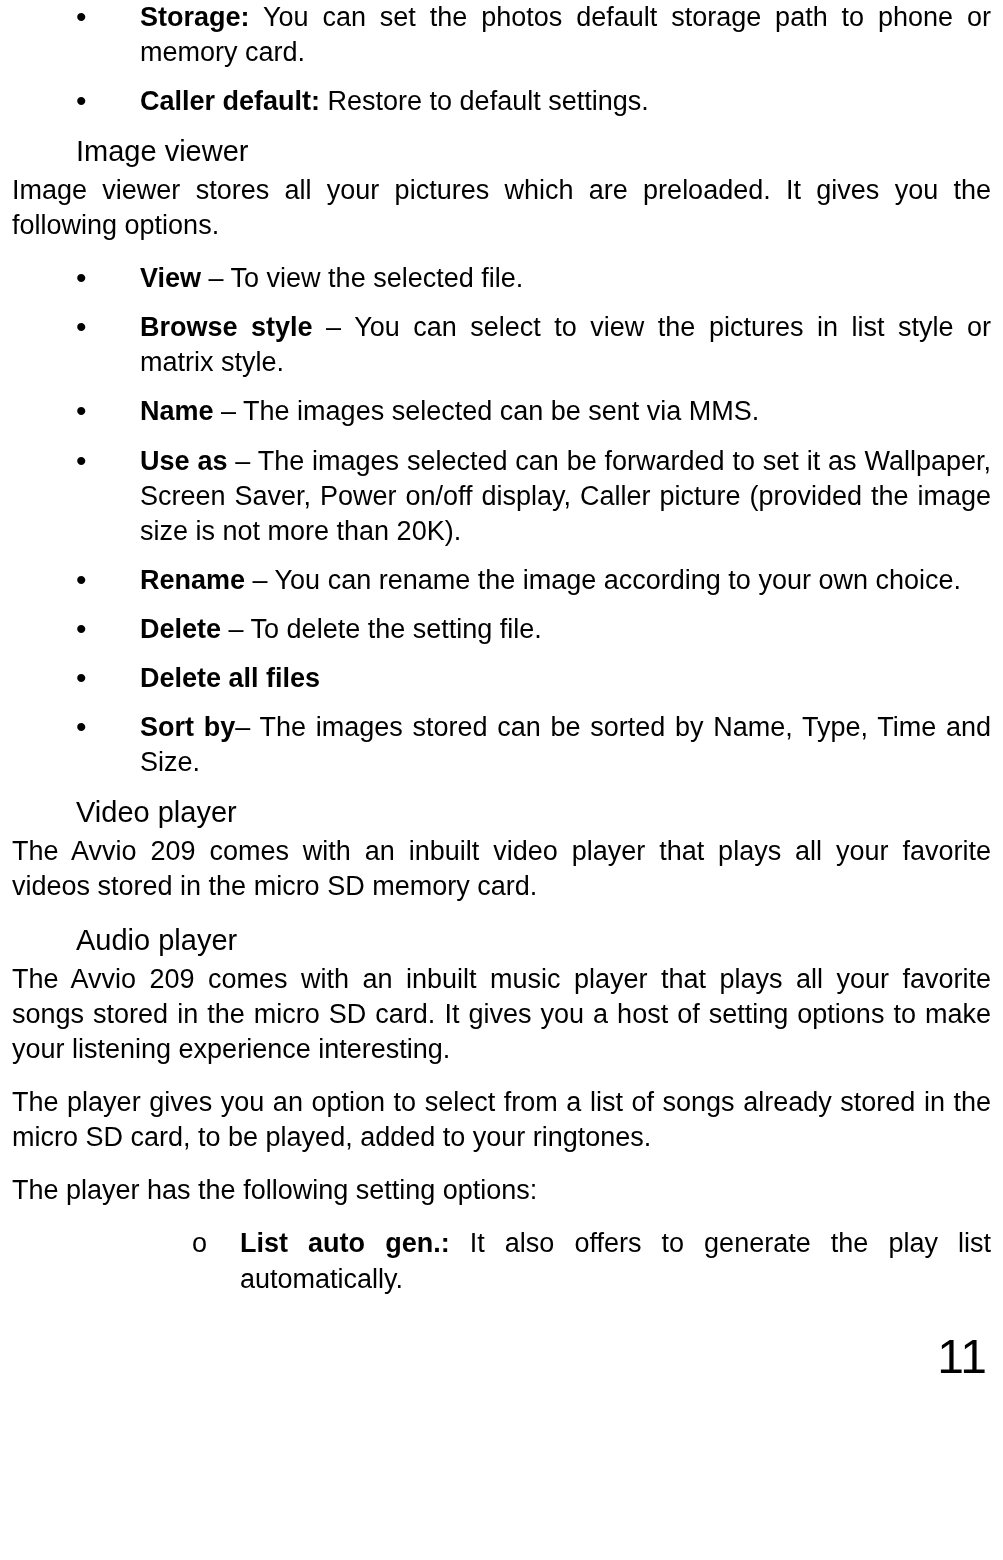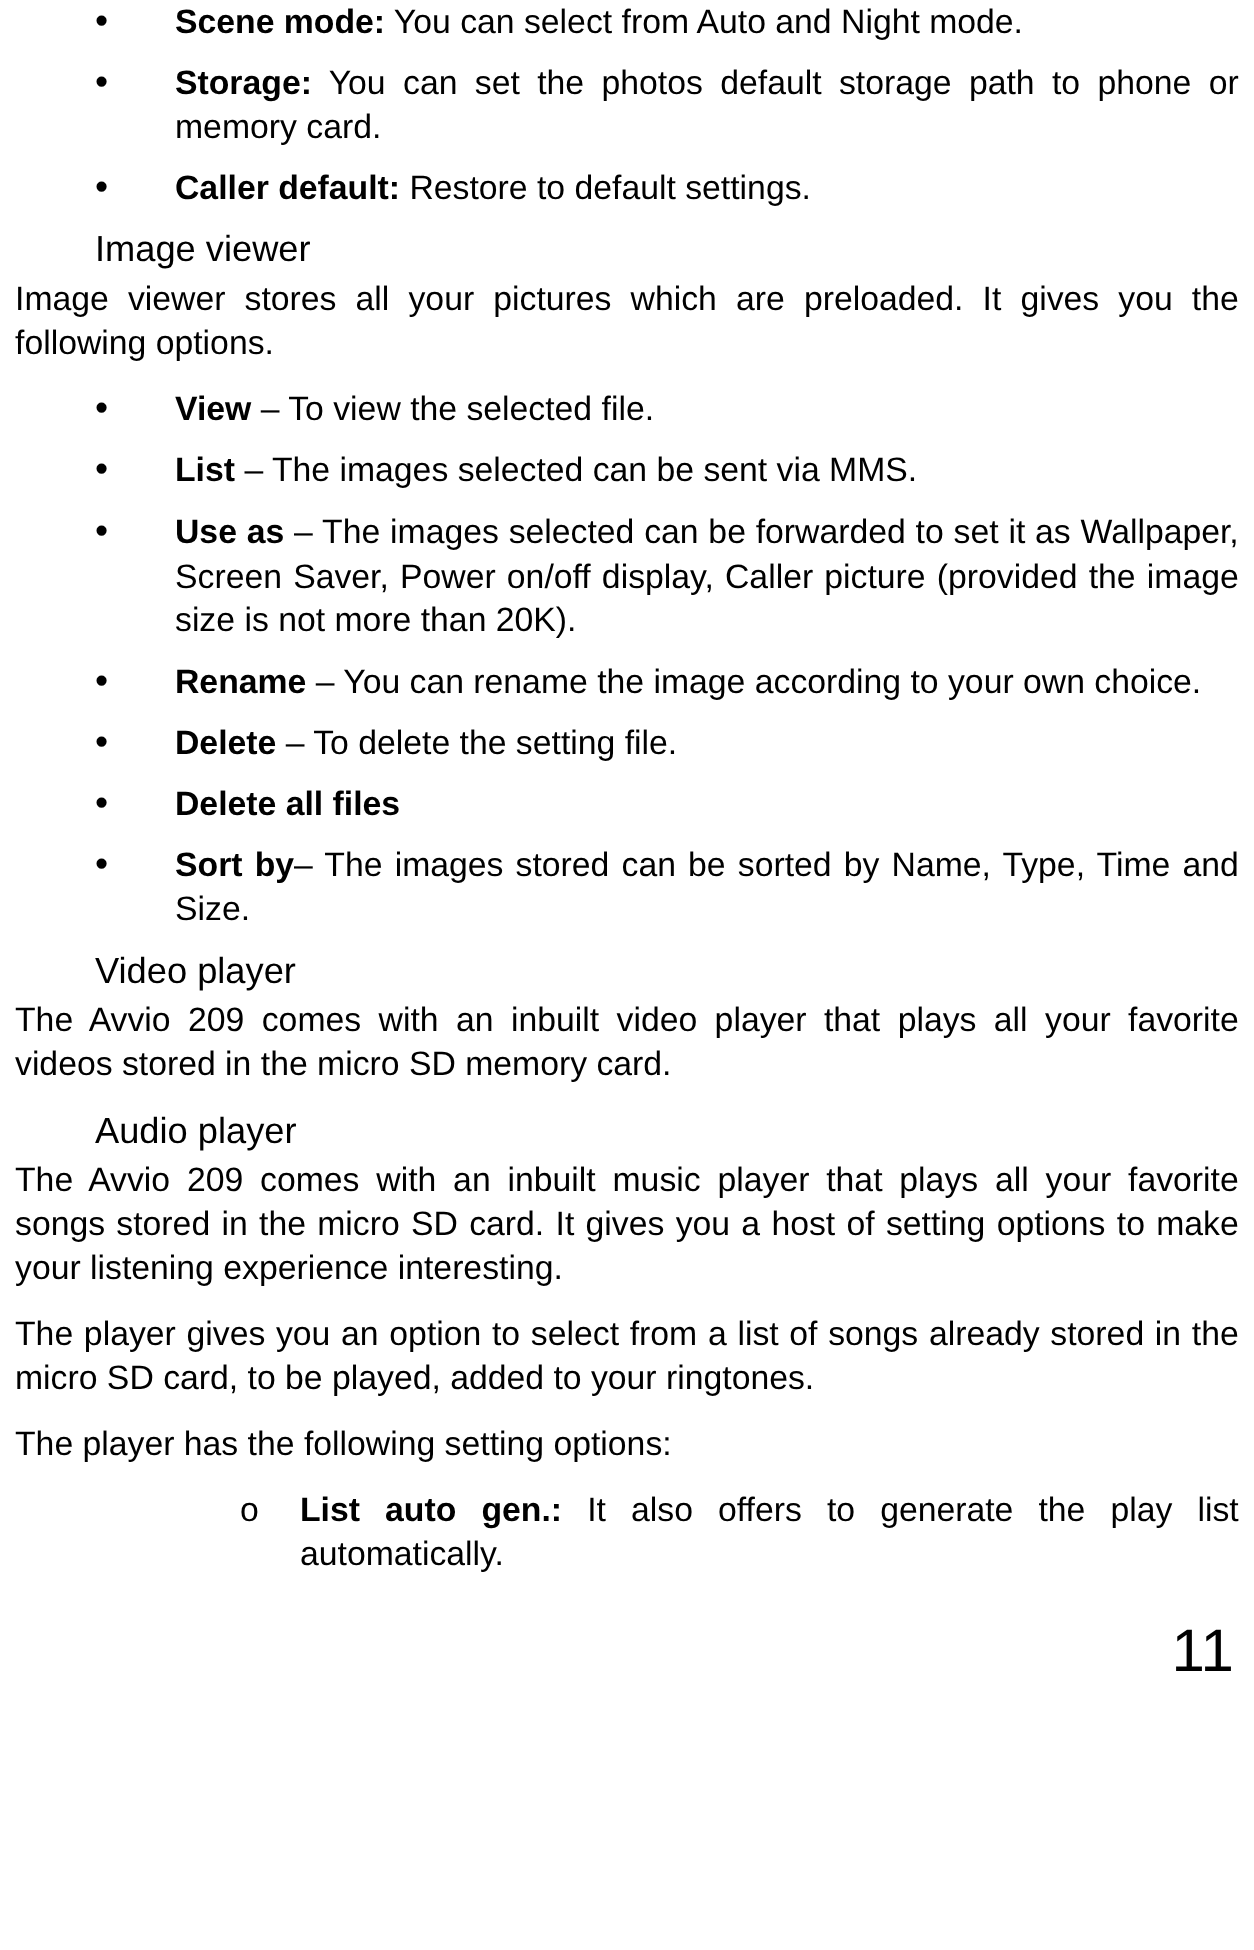--- a/index.html
+++ b/index.html
@@ -70,39 +70,39 @@
     padding: 10px 4px 0 0;
   }
 </style>
 </head>
 <body>
 
 <div class="page">
 
   <ul class="top-list">
     <li>
-      <span class="bold">Scene mode:</span><span> You can select from Auto and Night mode.</span>
-    </li>
-    <li>
       <span class="bold">Storage:</span><span> You can set the photos default storage path to phone or memory card.</span>
     </li>
     <li>
       <span class="bold">Caller default:</span><span> Restore to default settings.</span>
     </li>
   </ul>
 
   <h2>Image viewer</h2>
   <p class="body">Image viewer stores all your pictures which are preloaded. It gives you the following options.</p>
 
   <ul class="top-list">
     <li>
       <span class="bold">View</span><span> – To view the selected file.</span>
     </li>
     <li>
-      <span class="bold">List</span><span> – The images selected can be sent via MMS.</span>
+      <span class="bold">Browse style</span><span> – You can select to view the pictures in list style or matrix style.</span>
+    </li>
+    <li>
+      <span class="bold">Name</span><span> – The images selected can be sent via MMS.</span>
     </li>
     <li>
       <span class="bold">Use as</span><span> – The images selected can be forwarded to set it as Wallpaper, Screen Saver, Power on/off display, Caller picture (provided the image size is not more than 20K).</span>
     </li>
     <li>
       <span class="bold">Rename</span><span> – You can rename the image according to your own choice.</span>
     </li>
     <li>
       <span class="bold">Delete</span><span> – To delete the setting file.</span>
     </li>

